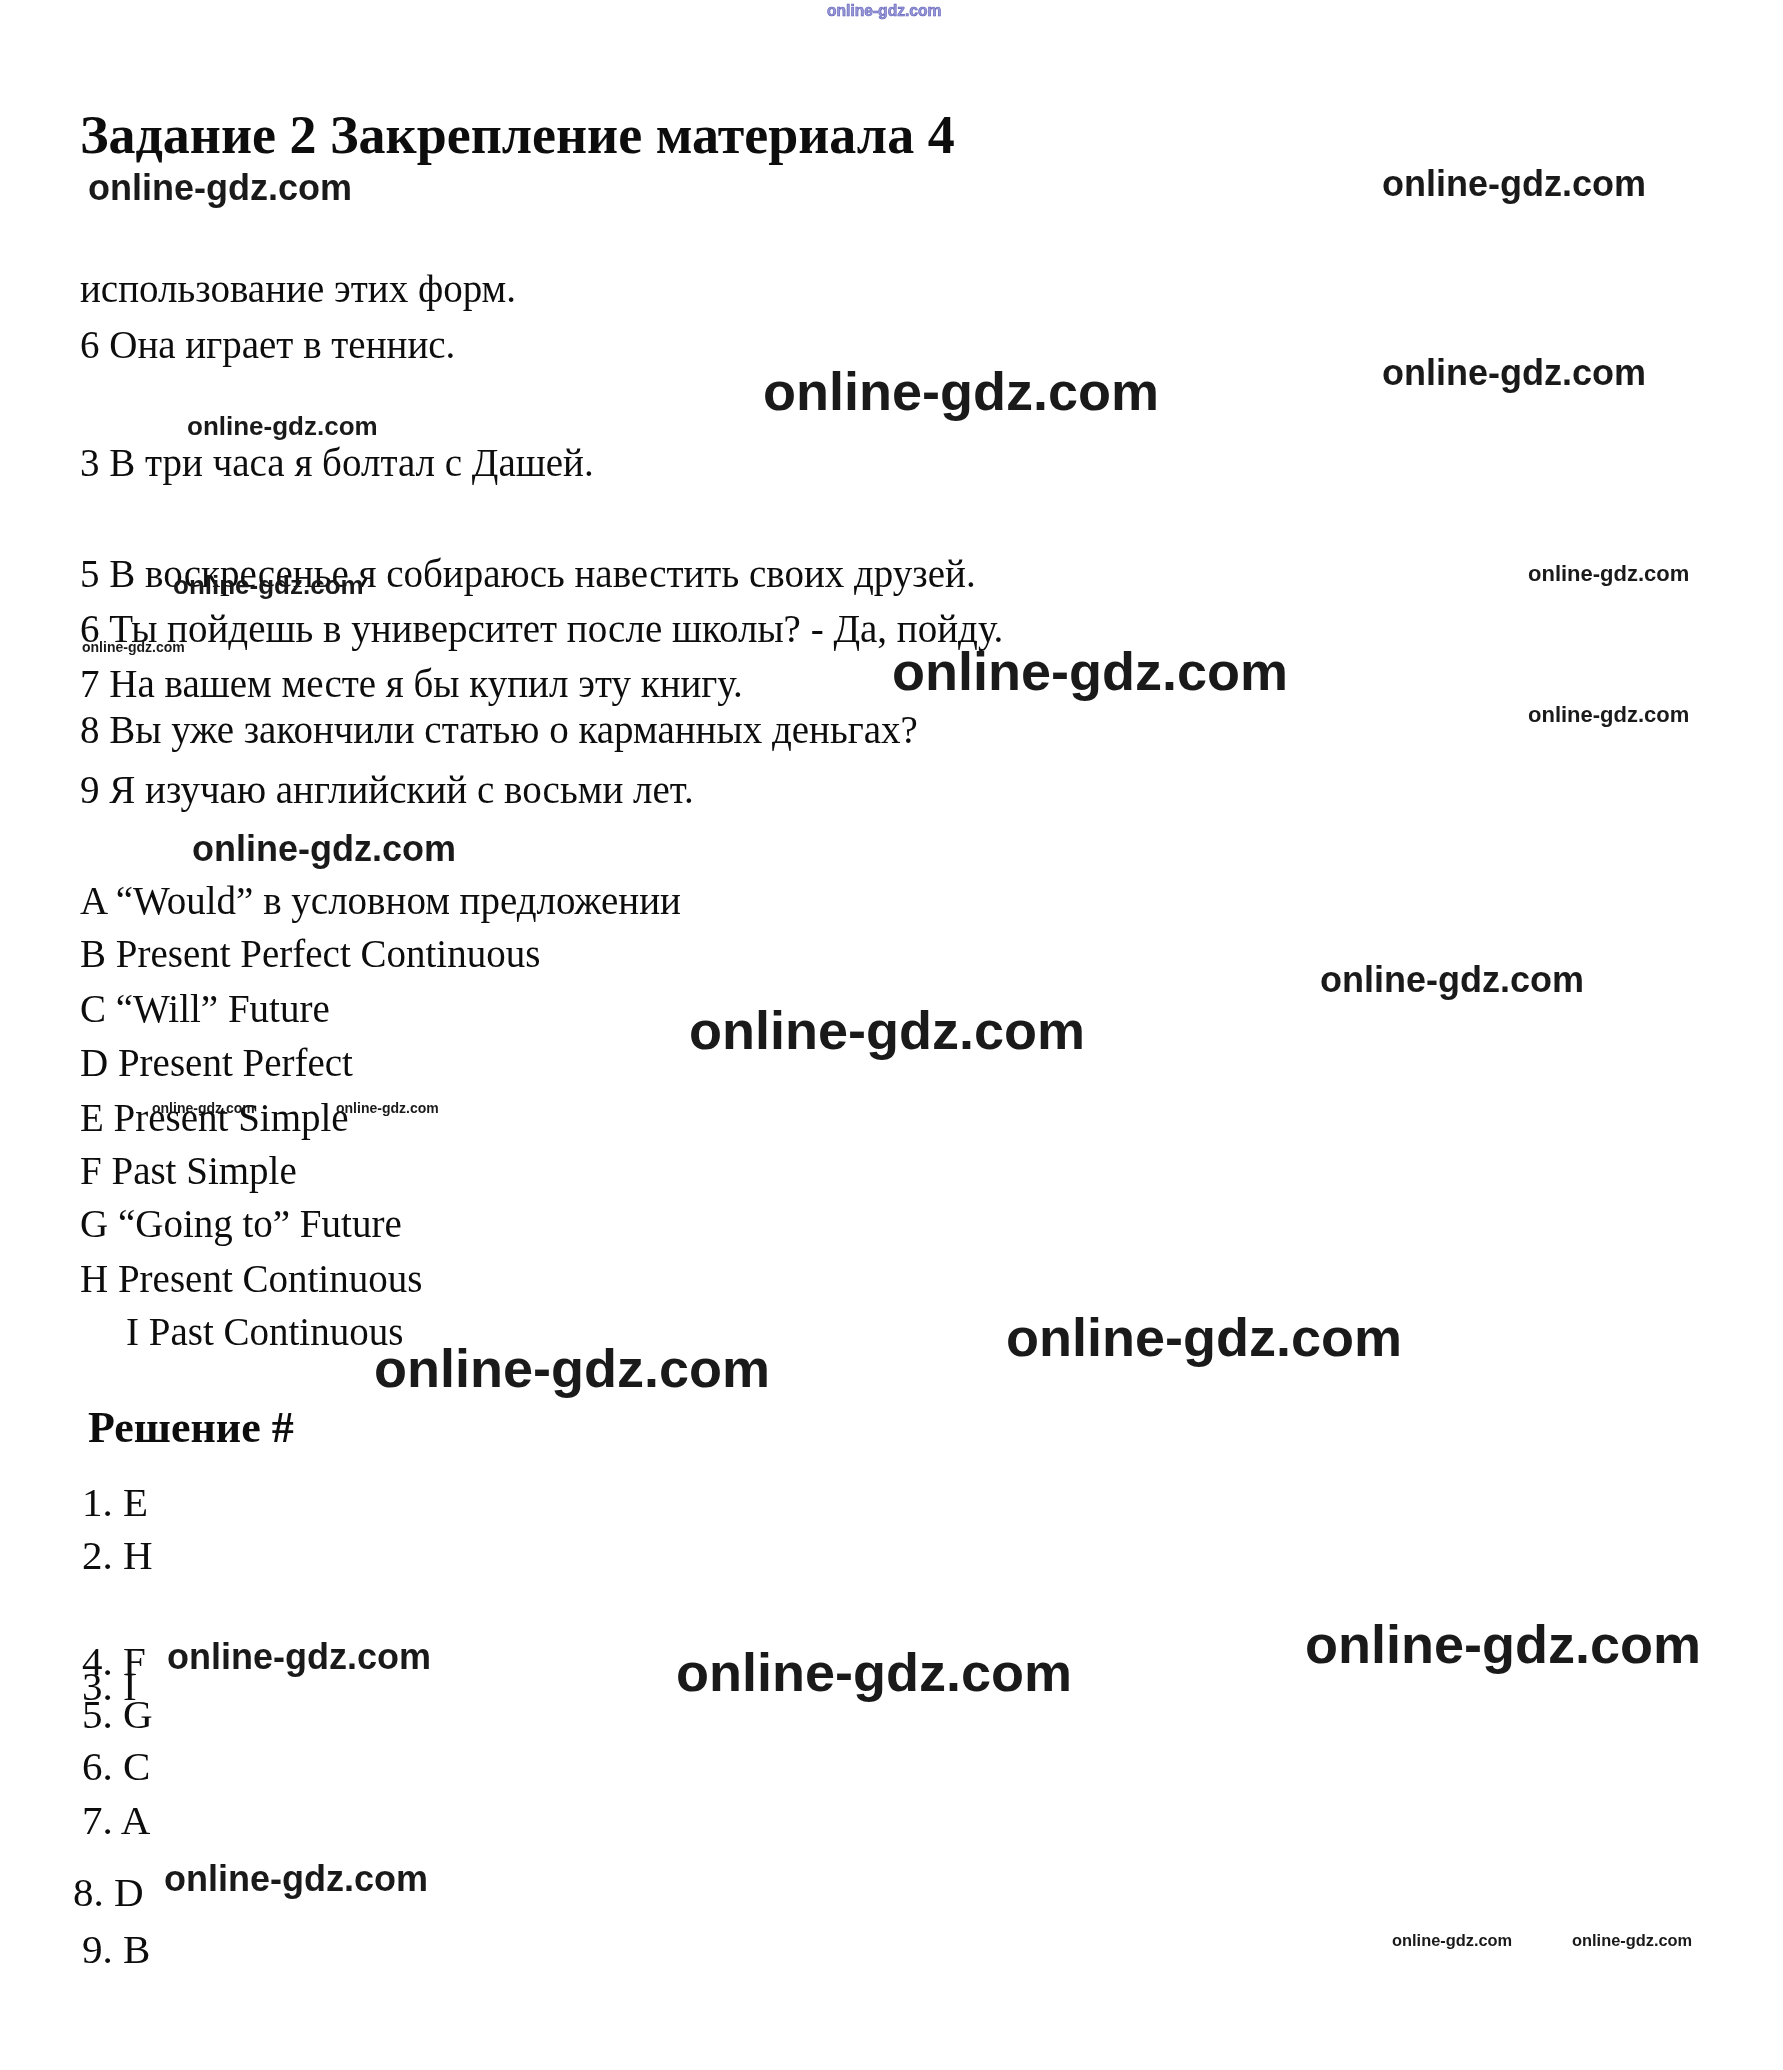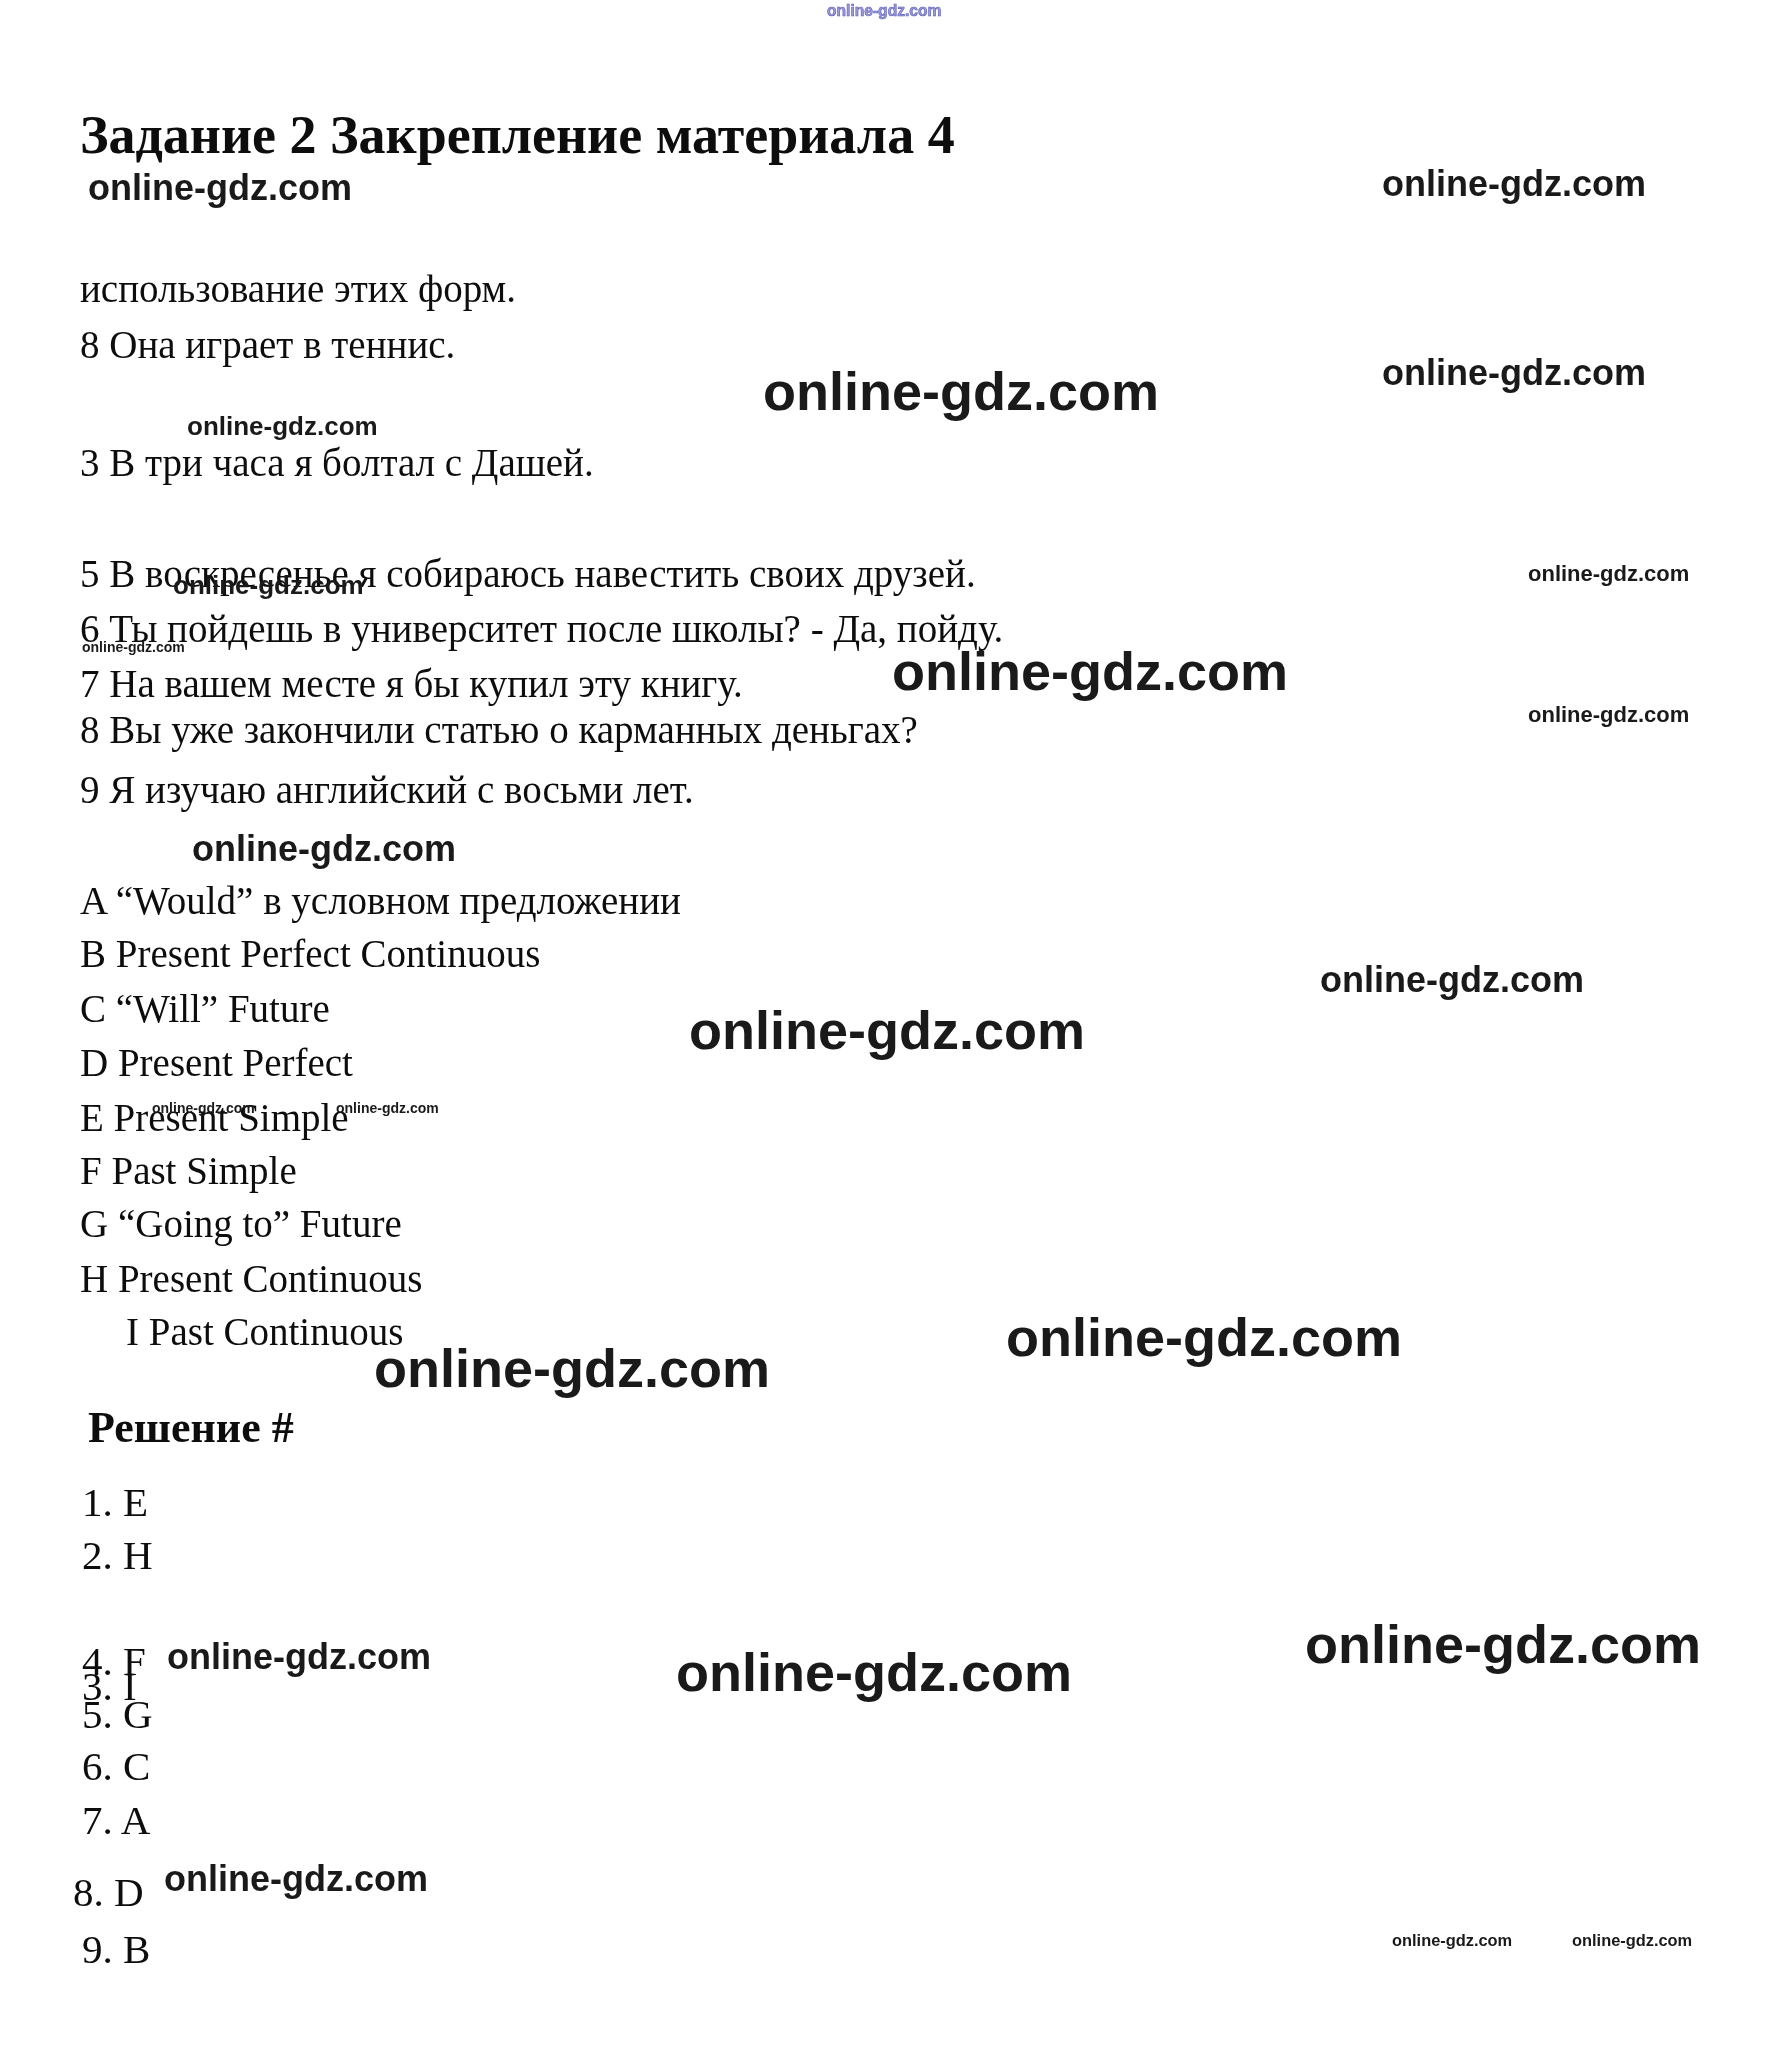--- a/index.html
+++ b/index.html
@@ -57,21 +57,21 @@
 <div id="page">
 
   <div class="wm wm-blue" style="left:827px;top:2.5px;">online-gdz.com</div>
 
   <div class="abs title">Задание 2 Закрепление материала 4</div>
   <div class="wm wm-med" style="left:1382px;top:166px;">online-gdz.com</div>
   <div class="wm wm-med" style="left:88px;top:170px;">online-gdz.com</div>
 
   <div class="abs para2">использование этих форм.</div>
 
-  <div class="abs bodyline" style="left:80px;top:322px;">8 Она играет в теннис.</div>
+  <div class="abs bodyline" style="left:80px;top:322px;">6 Она играет в теннис.</div>
   <div class="abs bodyline" style="left:80px;top:440px;">3 В три часа я болтал с Дашей.</div>
   <div class="abs bodyline" style="left:80px;top:551px;">5 В воскресенье я собираюсь навестить своих друзей.</div>
   <div class="abs bodyline" style="left:80px;top:606px;">6 Ты пойдешь в университет после школы? - Да, пойду.</div>
   <div class="abs bodyline" style="left:80px;top:661px;">7 На вашем месте я бы купил эту книгу.</div>
   <div class="abs bodyline" style="left:80px;top:707px;">8 Вы уже закончили статью о карманных деньгах?</div>
   <div class="abs bodyline" style="left:80px;top:767px;">9 Я изучаю английский с восьми лет.</div>
 
   <div class="wm wm-big" style="left:763px;top:364px;">online-gdz.com</div>
   <div class="wm wm-med" style="left:1382px;top:355px;">online-gdz.com</div>
   <div class="wm wm-small" style="left:187px;top:413px;">online-gdz.com</div>

